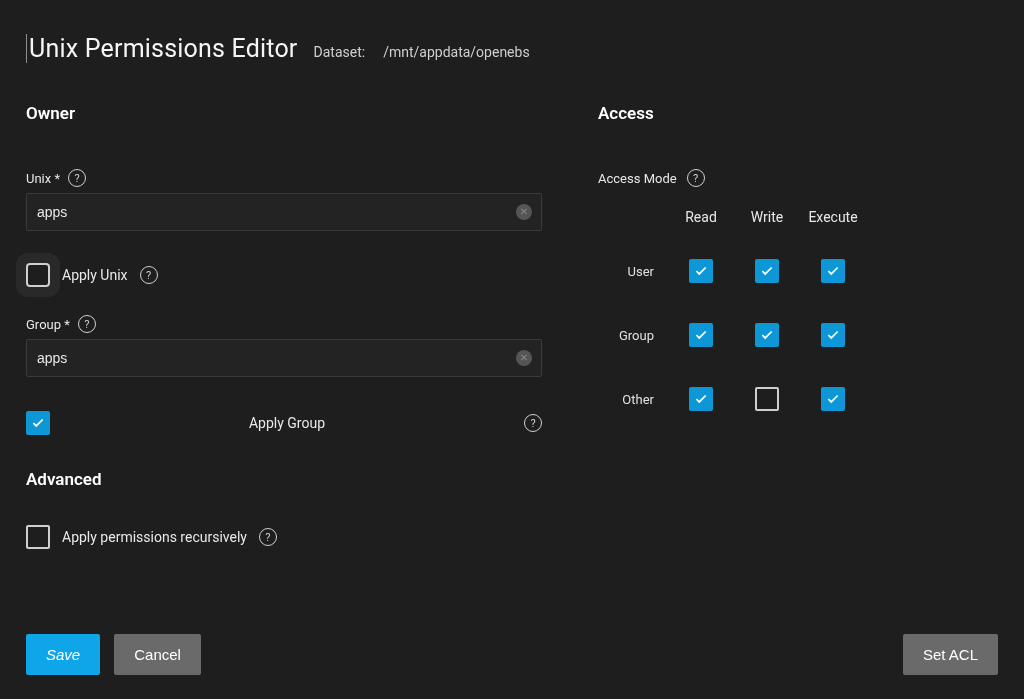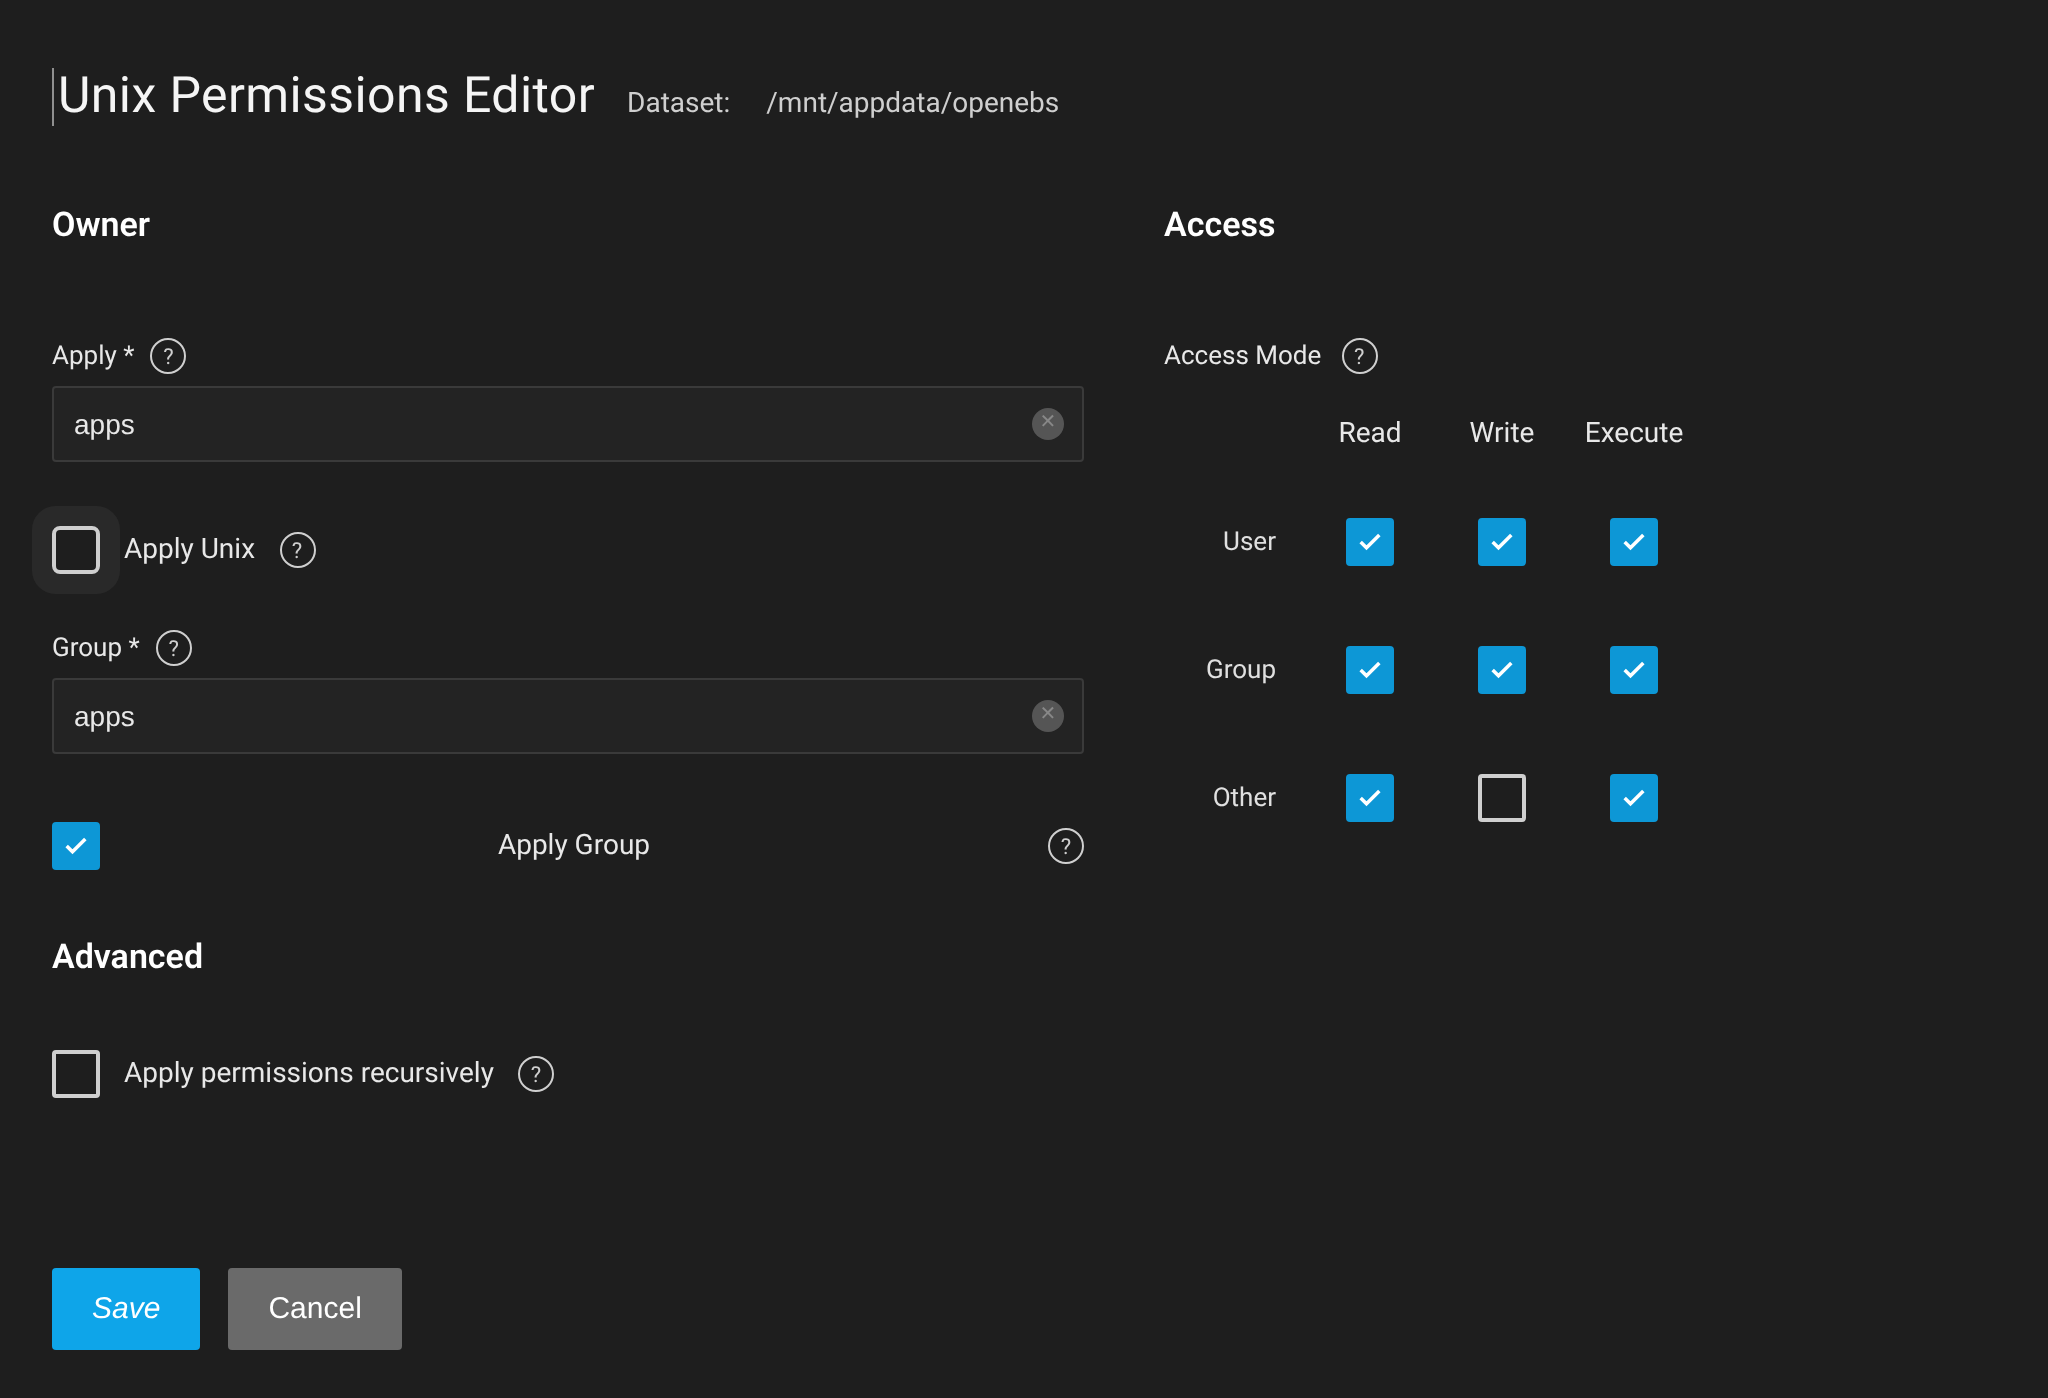--- a/index.html
+++ b/index.html
@@ -44,21 +44,21 @@
     color:#cfcfcf;
   }
   .dataset-path{
     font-size:14px;
     color:#cfcfcf;
     margin-left:2px;
   }
   .columns{
     display:flex;
     padding:40px 26px 0 26px;
-    gap:40px;
+    gap:56px;
   }
   .col{flex:0 0 470px;}
   .col.right{flex:0 0 440px;}
   h2.section{
     font-size:17px;
     font-weight:600;
     margin:0 0 46px 0;
     color:#fff;
   }
   .field{margin-bottom:24px;}
@@ -195,21 +195,21 @@
   <span class="dataset-path">/mnt/appdata/openebs</span>
 </div>
 
 <div class="columns">
 
   <div class="col">
     <h2 class="section">Owner</h2>
 
     <div class="field">
       <div class="field-label">
-        <span>Apply *</span>
+        <span>Unix *</span>
         <span class="help-icon">?</span>
       </div>
       <div class="input-wrap">
         <input class="text-input" value="apps" style="">
         <span class="clear-x">✕</span>
       </div>
     </div>
 
     <div class="check-row apply-user-row">
       <span class="chk focus-ring">
@@ -332,13 +332,14 @@
           </span>
         </span>
     </div>
   </div>
 </div>
 
 <div class="footer">
   <button class="btn primary">Save</button>
   <button class="btn grey">Cancel</button>
   <span class="spacer"></span>
+  <button class="btn grey">Set ACL</button>
 </div>
 
 </body></html>

